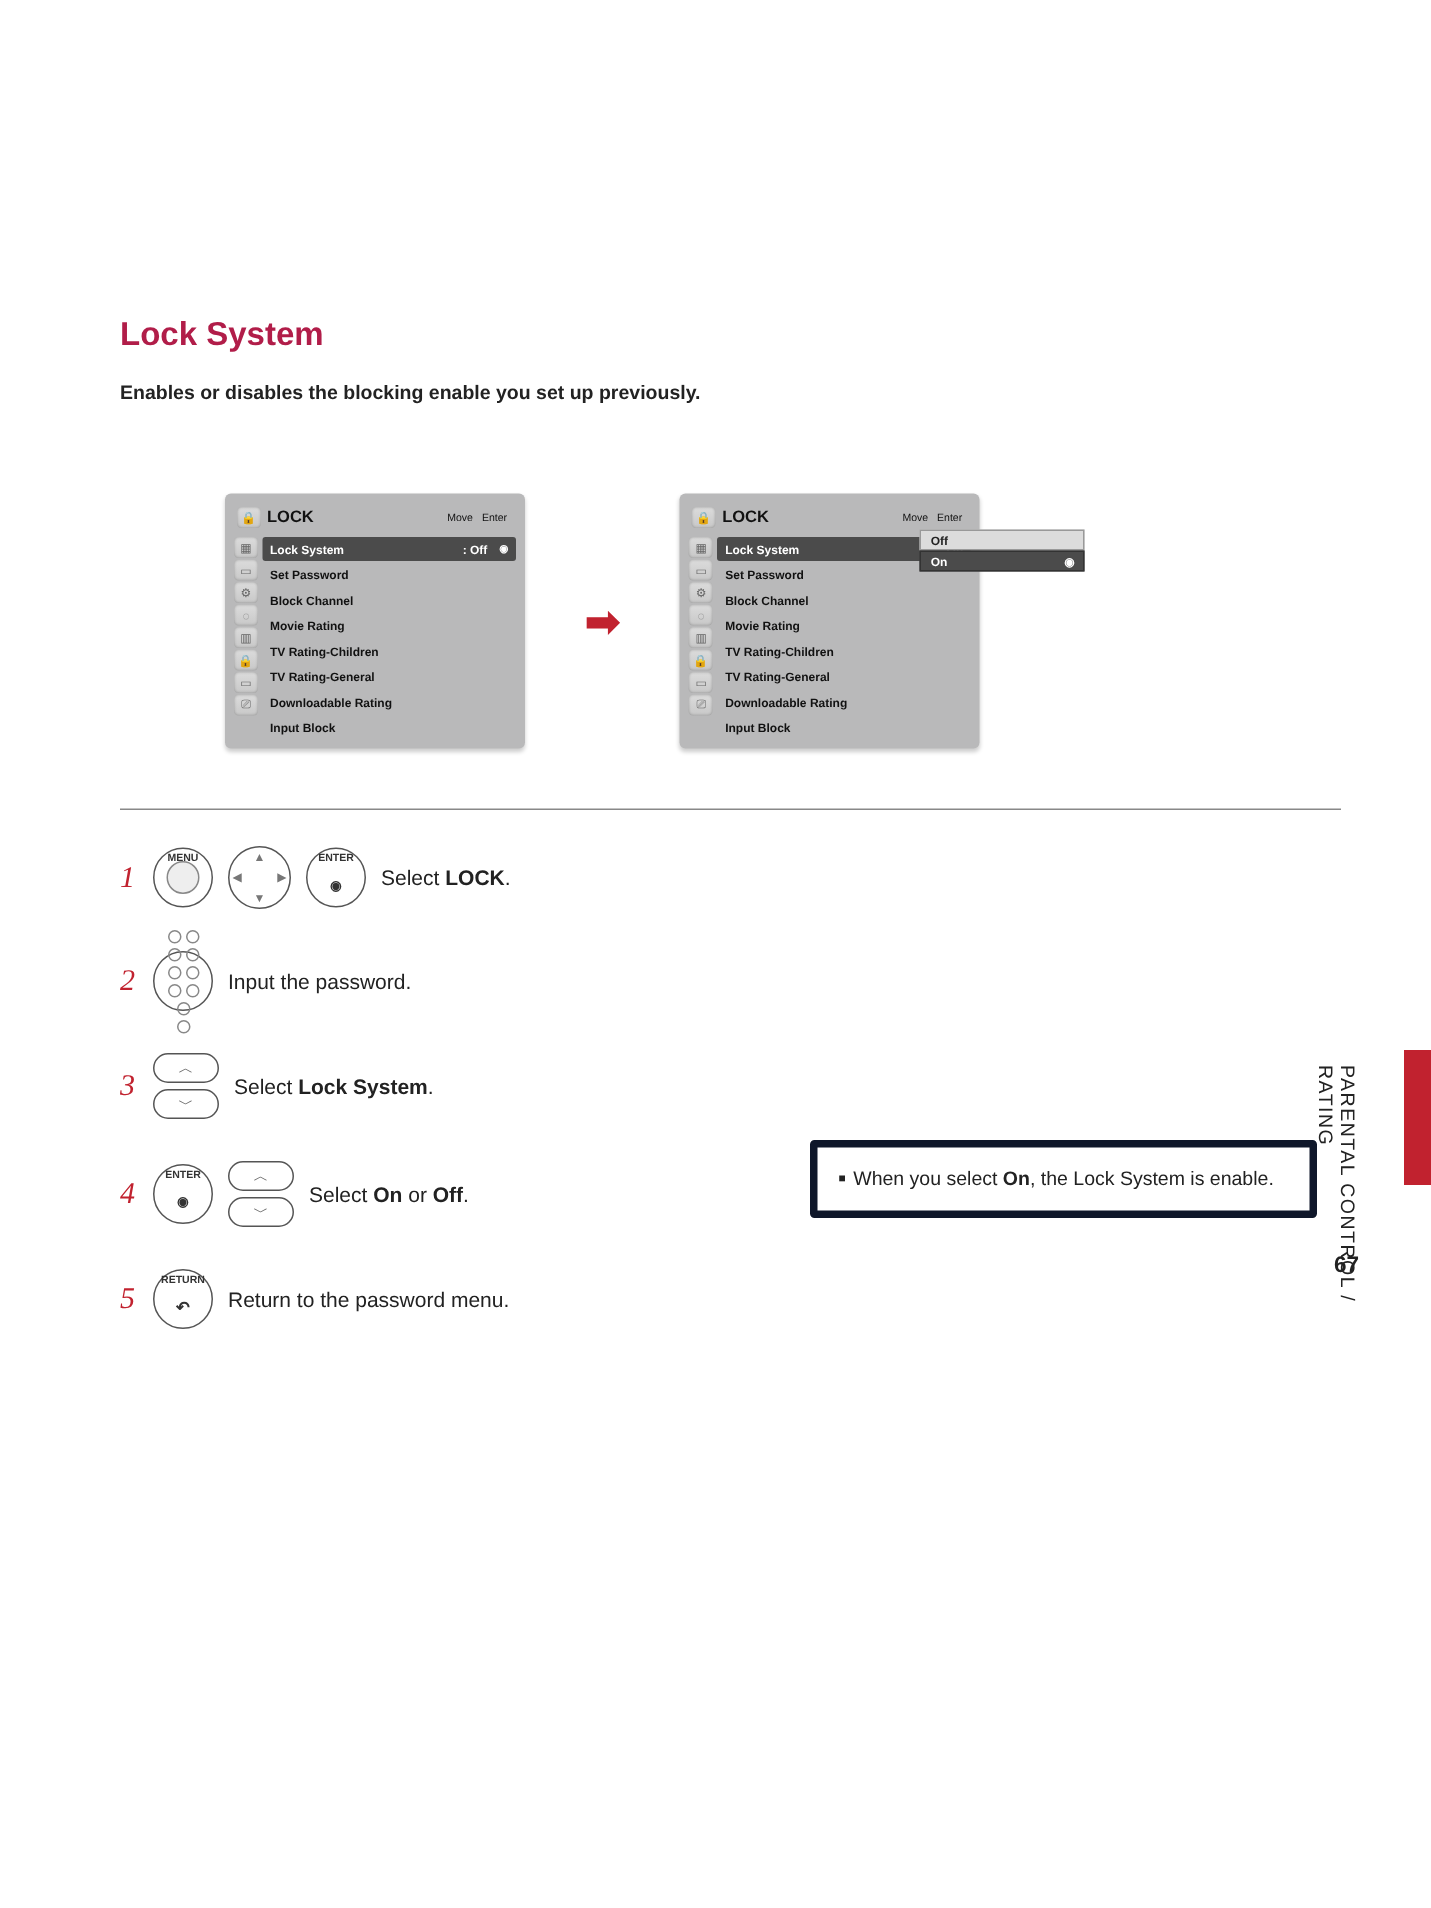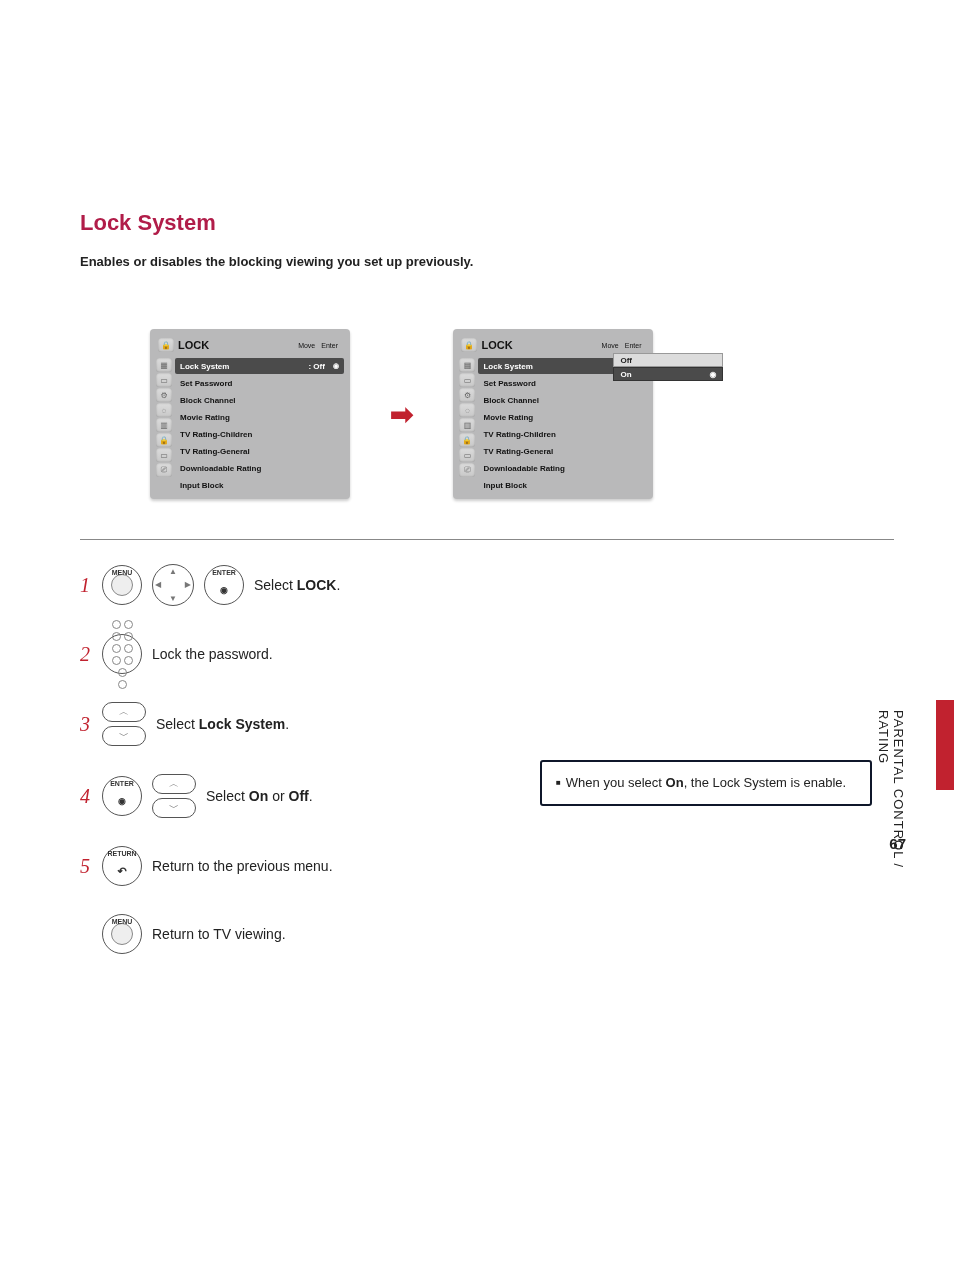--- a/index.html
+++ b/index.html
@@ -170,21 +170,21 @@
   .keypad .row4 { width:100%; display:flex; justify-content:center; }
   .step-text { font-size:14px;text-align:center; }
   .step-text .bold { font-weight:bold; }
 
   
   .note {
     position:absolute;
     left:540px;
     top:760px;
     width:300px;
-    border:2px solid #0f172a;
+    border:5px solid #0f172a;
     border-radius:3px;
     padding:12px 14px;
     font-size:13px;
     line-height:1.4;
   }
   .note .sq { font-size:8px; position:relative; top:-2px; margin-right:5px; }
 
   
   .side-tab {
     position:absolute;
@@ -210,21 +210,21 @@
     font-size:15px;
     font-weight:bold;
   }
   .osd-wrap { position:relative; }
 </style>
 </head>
 <body>
 
 <div class="page">
   <div class="title">Lock System</div>
-  <div class="subtitle">Enables or disables the blocking viewing you set up previously.</div>
+  <div class="subtitle">Enables or disables the blocking enable you set up previously.</div>
 
   <div class="osd-row">
 
     <div class="osd">
       <div class="osd-header">
         <span style="display:flex;align-items:center;gap:4px;">
           <span class="osd-icon">🔒</span>
           <span class="osd-header-title">LOCK</span>
         </span>
         <span class="osd-hints">
@@ -348,21 +348,21 @@
         <span class="k"></span>
           <span class="k"></span>
           <span class="k"></span>
         <span class="k"></span>
           <span class="k"></span>
           <span class="k"></span>
         <span class="row4">
             <span class="k"></span>
           </span>
       </div>
-      <span class="step-text">Lock the password.</span>
+      <span class="step-text">Input the password.</span>
     </div>
 
     <div class="step">
       <span class="step-num nomove">3</span>
       <div class="btn-oval-group">
         <div class="btn-oval">︿</div>
         <div class="btn-oval">﹀</div>
       </div>
       <span class="step-text">
         <span>Select </span><span class="bold">Lock System</span><span>.</span>
@@ -383,31 +383,23 @@
         <span>Select </span><span class="bold">On</span><span> or </span><span class="bold">Off</span><span>.</span>
       </span>
     </div>
 
     <div class="step">
       <span class="step-num nomove">5</span>
       <div class="btn-circle">
         <span class="btn-label-top">RETURN</span>
         <span style="font-size:11px;position:relative;top:5px;">↶</span>
       </div>
-      <span class="step-text">Return to the previous menu.</span>
-    </div>
-
-    <div class="step">
-      <span class="step-num"></span>
-      <div class="btn-circle">
-        <span class="btn-label-top">MENU</span>
-        <span class="btn-inner-circle"></span>
-      </div>
-      <span class="step-text">Return to TV viewing.</span>
-    </div>
+      <span class="step-text">Return to the password menu.</span>
+    </div>
+
   </div>
 
   <div class="note">
     <span class="sq">■</span><span>When you select </span><span class="bold" style="font-weight:bold">On</span><span>, the Lock System is enable.</span>
   </div>
 
   <div class="side-tab"></div>
   <div class="side-text">PARENTAL CONTROL / RATING</div>
   <div class="page-num">67</div>
 </div>

